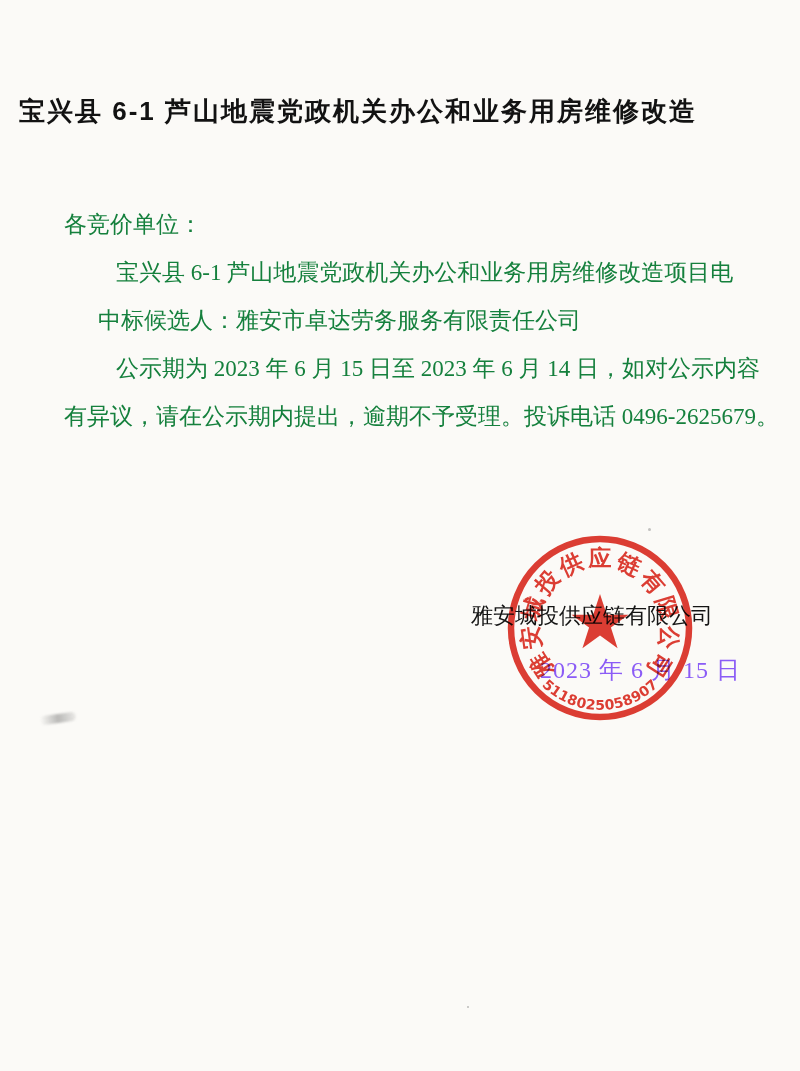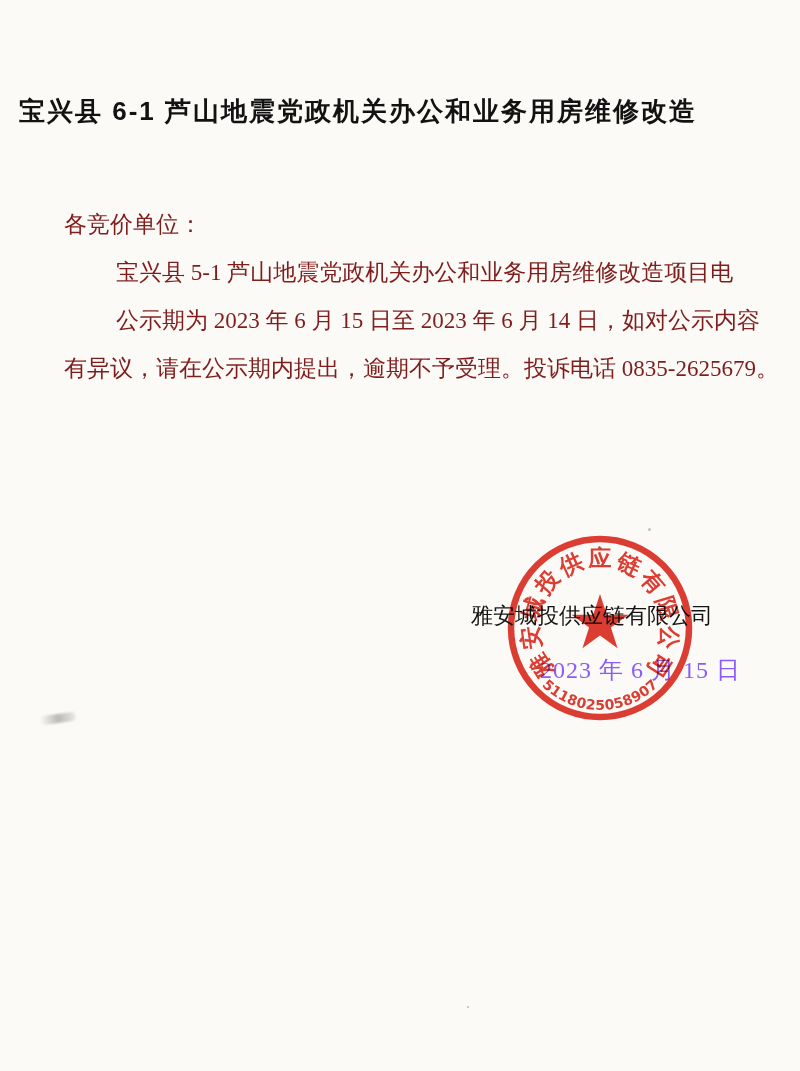--- a/index.html
+++ b/index.html
@@ -19,21 +19,21 @@
     font-family: "Liberation Sans", "DejaVu Sans", sans-serif;
     font-weight: 700;
     font-size: 26px; line-height: 47px;
     letter-spacing: 2px;
     color: #121212;
   }
 
   .body-text {
     position: absolute; top: 201px; left: 64px; width: 676px;
     font-size: 23px; line-height: 48px;
-    color: #7f1d1d;
+    color: #15803d;
   }
   .body-line { height: 48px; white-space: nowrap; }
   .indent    { padding-left: 52px; }
   .indent-sm { padding-left: 34px; }
 
   .signature-company {
     position: absolute; left: 471px; top: 601px;
     font-size: 22px; letter-spacing: 0px; white-space: nowrap;
     color: #141414;
   }
@@ -65,23 +65,24 @@
 <body>
 
 <div class="page">
 
   <div class="doc-title">
     <div>宝兴县 6-1 芦山地震党政机关办公和业务用房维修改造</div>
   </div>
 
   <div class="body-text">
     <div class="body-line">各竞价单位：</div>
-    <div class="body-line indent">宝兴县 5-1 芦山地震党政机关办公和业务用房维修改造项目电</div>
+    <div class="body-line indent">宝兴县 6-1 芦山地震党政机关办公和业务用房维修改造项目电</div>
+    <div class="body-line indent-sm">中标候选人：雅安市卓达劳务服务有限责任公司</div>
     <div class="body-line indent">公示期为 2023 年 6 月 15 日至 2023 年 6 月 14 日，如对公示内容</div>
-    <div class="body-line">有异议，请在公示期内提出，逾期不予受理。投诉电话 0835-2625679。</div>
+    <div class="body-line">有异议，请在公示期内提出，逾期不予受理。投诉电话 0496-2625679。</div>
   </div>
 
   <div class="signature-company">雅安城投供应链有限公司</div>
   <div class="signature-date">2023 年 6 月 15 日</div>
 
   <div class="stamp">
     <svg width="200" height="200" viewBox="0 0 200 200" xmlns="http://www.w3.org/2000/svg">
       <circle cx="100" cy="100" r="89" fill="none" stroke-width="6.5" stroke="#dd2d22"></circle>
       <polygon points="100,66 106.8,86.7 128.5,86.7 110.9,99.6 117.6,120.3 100,107.5 82.4,120.3 89.1,99.6 71.5,86.7 93.2,86.7" fill="#dd2d22"></polygon>
       <g>

